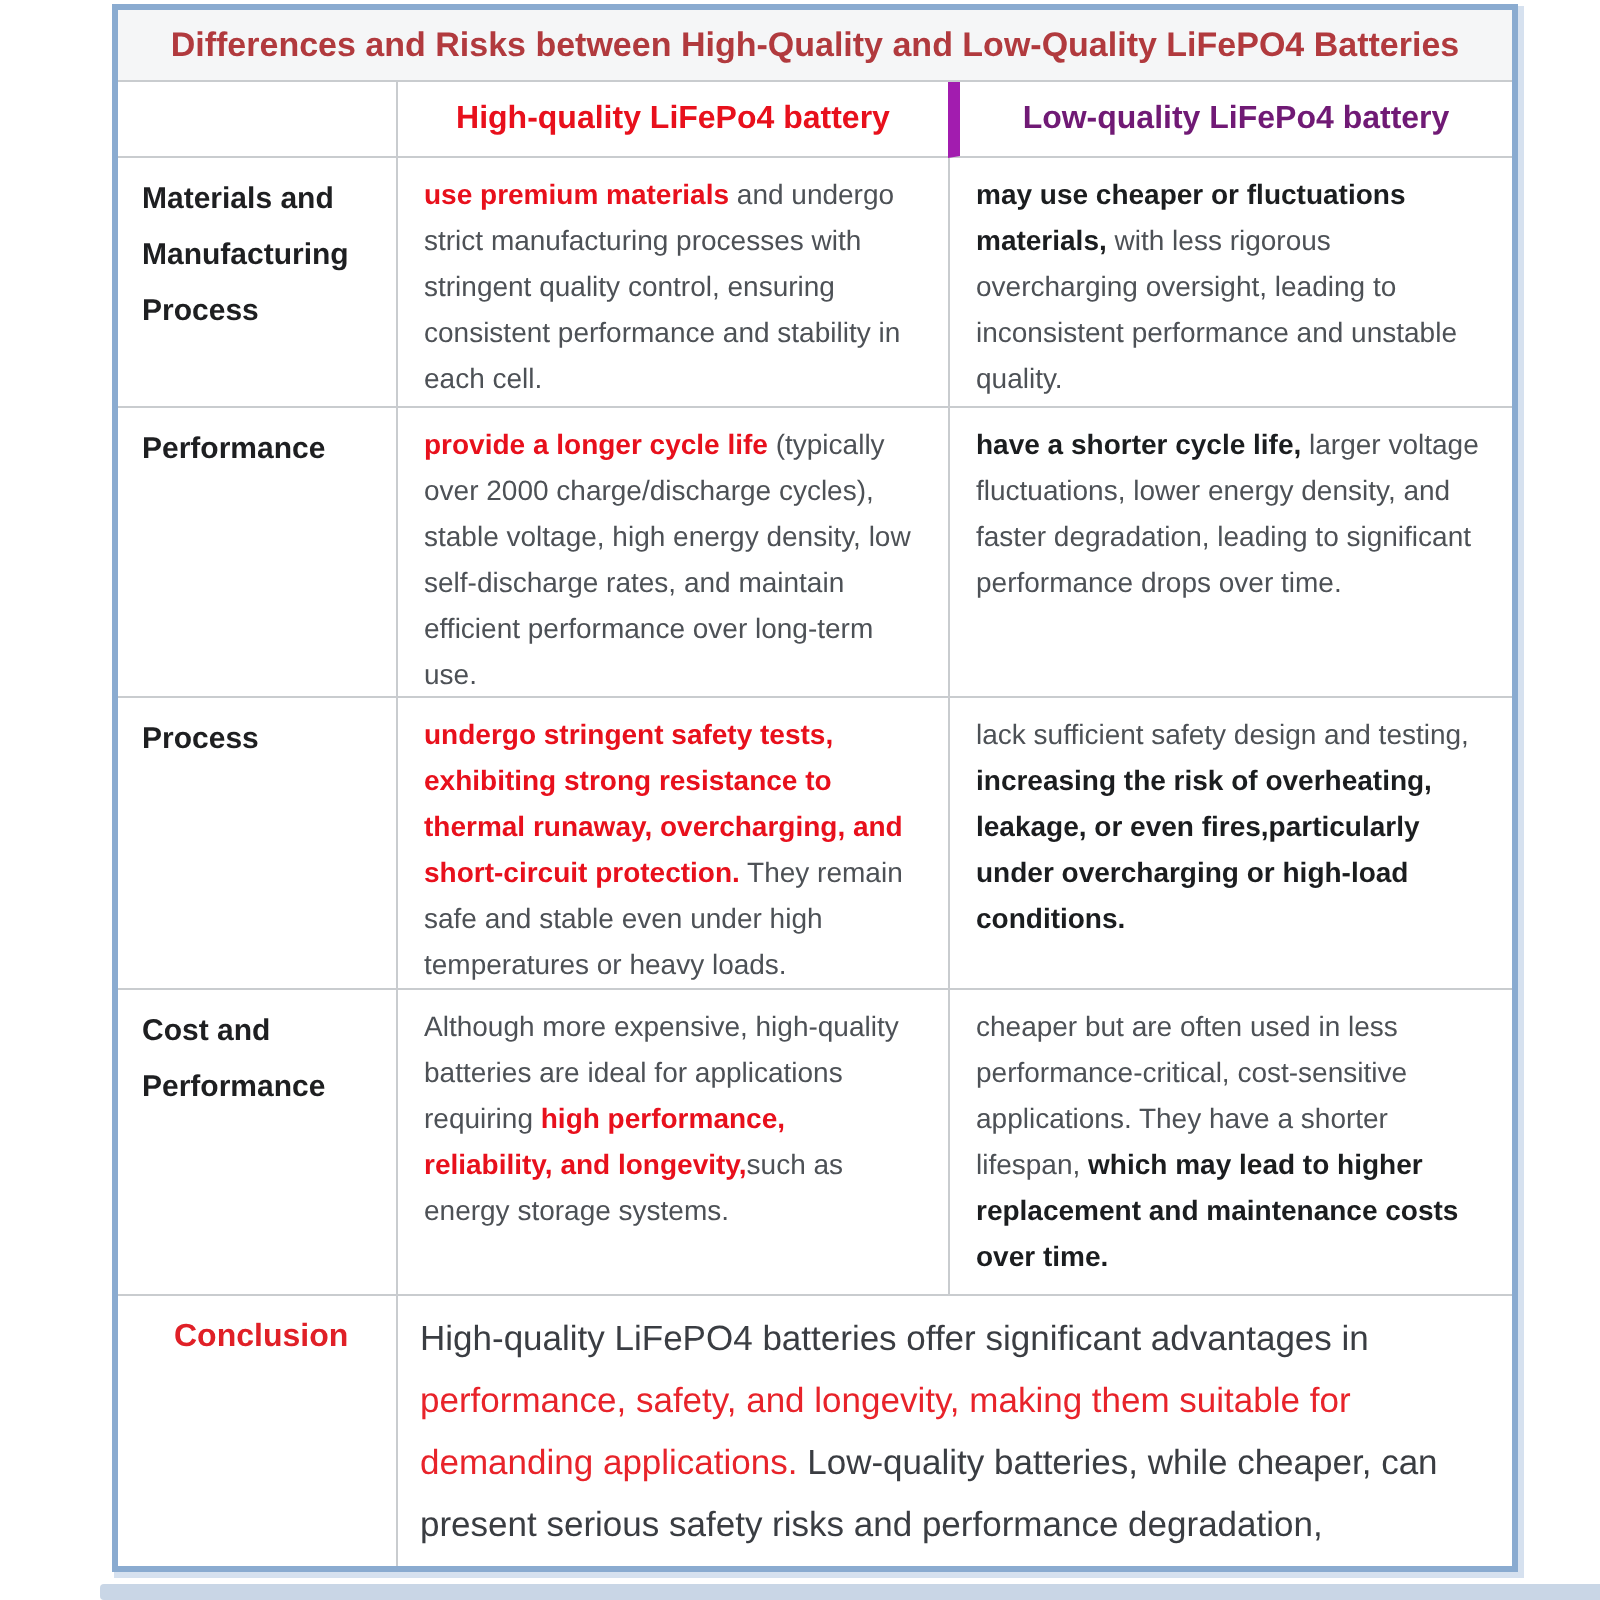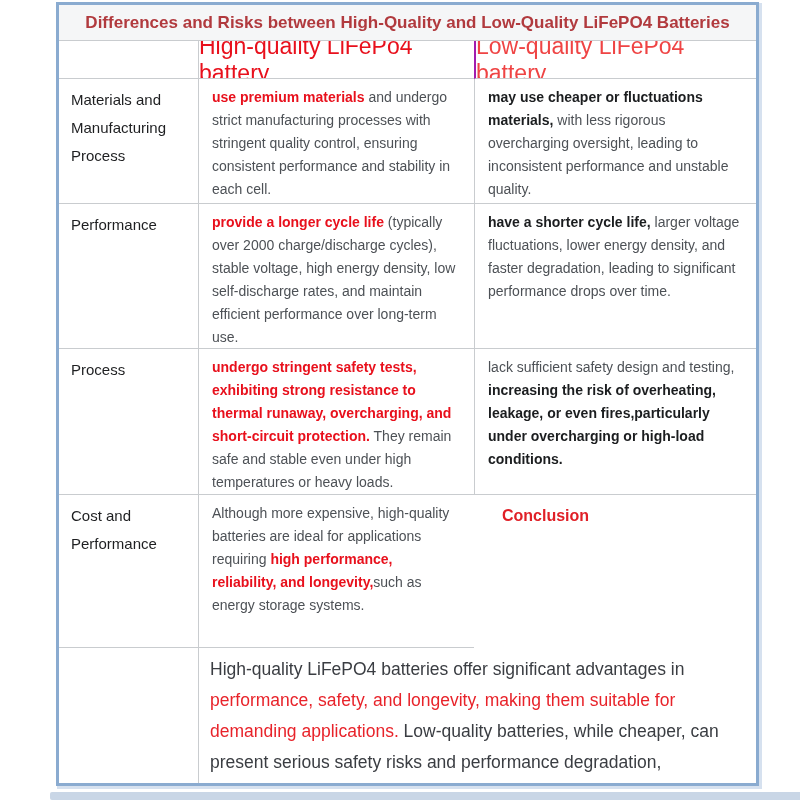--- a/index.html
+++ b/index.html
@@ -26,28 +26,28 @@
   .title-cell{
     grid-column:1/4;
     background:#f5f6f7;
     border-bottom:1px solid #c9cccf;
     display:flex;align-items:center;justify-content:center;
     font-weight:bold;font-size:17px;color:#b13a3e;
   }
   .head{
     border-bottom:1px solid #c9cccf;
     display:flex;align-items:center;justify-content:center;
-    font-weight:normal;font-size:23px;
+    font-weight:bold;font-size:16px;
   }
   .head-high{color:#e8101c;border-left:1px solid #c9cccf;}
-  .head-low{color:#ef4444;border-left:2px solid #a21caf;}
+  .head-low{color:#701a75;border-left:6px solid #a21caf;}
   .label-cell{
     border-bottom:1px solid #c9cccf;
     padding:7px 8px 0 12px;
-    font-weight:normal;font-size:15px;line-height:28px;color:#1e1f21;
+    font-weight:bold;font-size:15px;line-height:28px;color:#1e1f21;
   }
   .content-cell{
     border-bottom:1px solid #c9cccf;border-left:1px solid #c9cccf;
     padding:7px 14px 0 13px;
     font-size:14px;line-height:23px;color:#4d5156;
   }
   .conclusion-label{
     padding:9px 8px 0 28px;
     font-weight:bold;font-size:16px;line-height:24px;color:#e02027;
   }
@@ -84,20 +84,21 @@
     <div class="cell label-cell">Performance</div>
     <div class="cell content-cell"><span class="seg-redbold">provide a longer cycle life</span><span class="seg-normal"> (typically over 2000 charge/discharge cycles), stable voltage, high energy density, low self-discharge rates, and maintain efficient performance over long-term use.</span></div>
     <div class="cell content-cell"><span class="seg-bold">have a shorter cycle life,</span><span class="seg-normal"> larger voltage fluctuations, lower energy density, and faster degradation, leading to significant performance drops over time.</span></div>
 
     <div class="cell label-cell">Process</div>
     <div class="cell content-cell"><span class="seg-redbold">undergo stringent safety tests, exhibiting strong resistance to thermal runaway, overcharging, and short-circuit protection.</span><span class="seg-normal"> They remain safe and stable even under high temperatures or heavy loads.</span></div>
     <div class="cell content-cell"><span class="seg-normal">lack sufficient safety design and testing, </span><span class="seg-bold">increasing the risk of overheating, leakage, or even fires,particularly under overcharging or high-load conditions.</span></div>
 
     <div class="cell label-cell">Cost and Performance</div>
     <div class="cell content-cell"><span class="seg-normal">Although more expensive, high-quality batteries are ideal for applications requiring </span><span class="seg-redbold">high performance, reliability, and longevity,</span><span class="seg-normal">such as energy storage systems.</span></div>
+    <div class="cell content-cell"><span class="seg-normal">cheaper but are often used in less performance-critical, cost-sensitive applications. They have a shorter lifespan, </span><span class="seg-bold">which may lead to higher replacement and maintenance costs over time.</span></div>
 
     <div class="cell conclusion-label">Conclusion</div>
     <div class="cell conclusion-cell" style="grid-column:2/4;"><span class="seg-normal">High-quality LiFePO4 batteries offer significant advantages in </span><span class="seg-red">performance, safety, and longevity, making them suitable for demanding applications.</span><span class="seg-normal"> Low-quality batteries, while cheaper, can present serious safety risks and performance degradation, especially in long-term use.</span></div>
 
   </div>
 </div>
 
 <div class="bottom-band"></div>
 
 </body></html>

